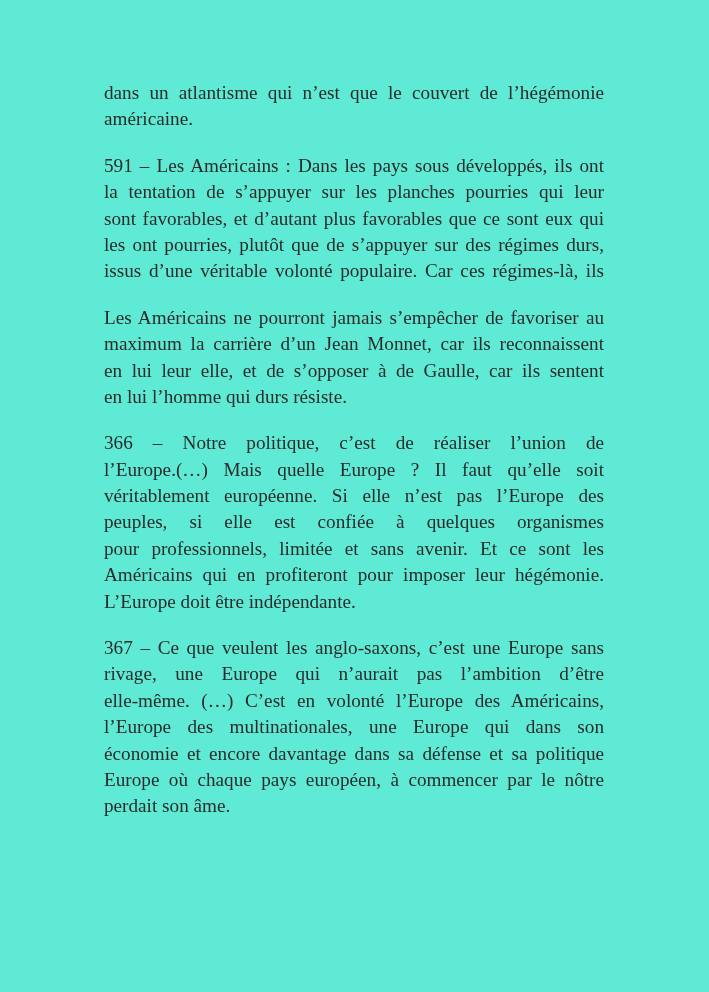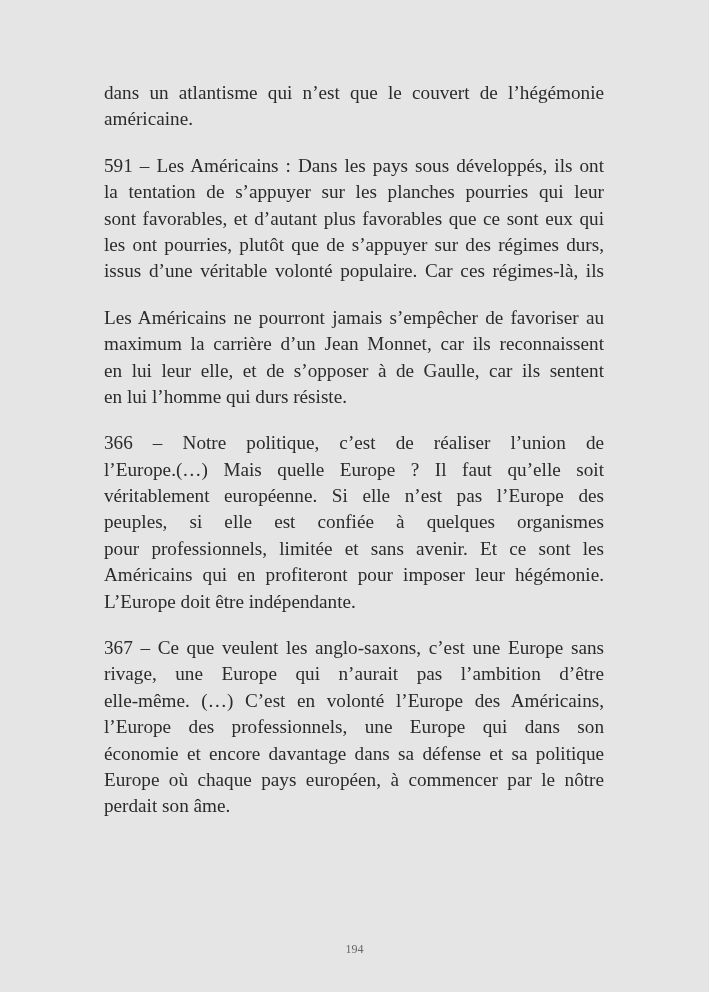--- a/index.html
+++ b/index.html
@@ -14,21 +14,21 @@
       overflow: hidden;
       font-family: "Liberation Serif", "DejaVu Serif", serif;
       color: #2b2b2b;
     }
     .page {
       position: absolute;
       left: 0;
       top: 0;
       width: 709px;
       height: 992px;
-      background: #e5e5e5;
+      background: #5eead4;
     }
     .text-body {
       position: absolute;
       left: 104px;
       top: 80px;
       width: 500px;
     }
     .para {
       margin: 0 0 20px 0;
       font-size: 19.2px;
@@ -89,22 +89,21 @@
       <span class="line">peuples, si elle est confiée à quelques organismes</span>
       <span class="line">pour professionnels, limitée et sans avenir. Et ce sont les</span>
       <span class="line">Américains qui en profiteront pour imposer leur hégémonie.</span>
       <span class="line last">L’Europe doit être indépendante.</span>
     </p>
 
     <p class="para">
       <span class="line">367 – Ce que veulent les anglo-saxons, c’est une Europe sans</span>
       <span class="line">rivage, une Europe qui n’aurait pas l’ambition d’être</span>
       <span class="line">elle-même. (…) C’est en volonté l’Europe des Américains,</span>
-      <span class="line">l’Europe des professionnels, une Europe qui dans son</span>
+      <span class="line">l’Europe des multinationales, une Europe qui dans son</span>
       <span class="line">économie et encore davantage dans sa défense et sa politique</span>
       <span class="line">Europe où chaque pays européen, à commencer par le nôtre</span>
       <span class="line last">perdait son âme.</span>
     </p>
 
   </div>
 
-  <div class="page-number">194</div>
 </div>
 
 </body></html>

